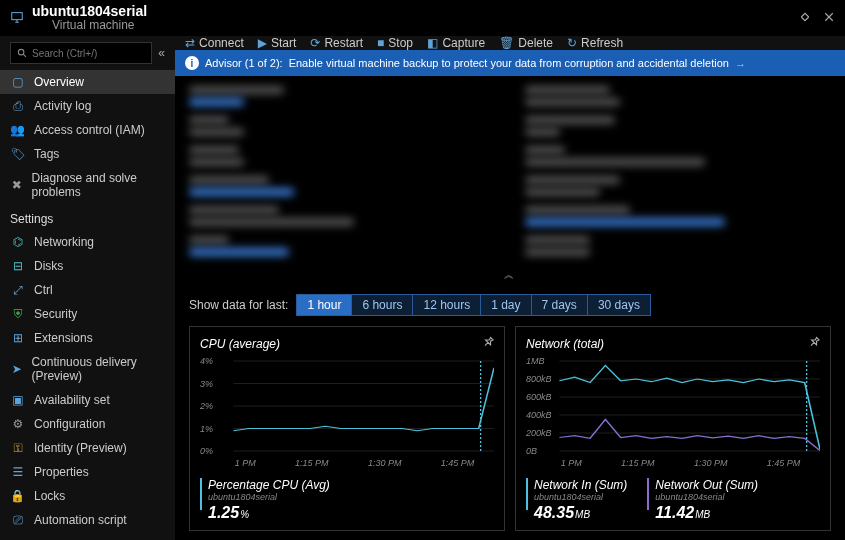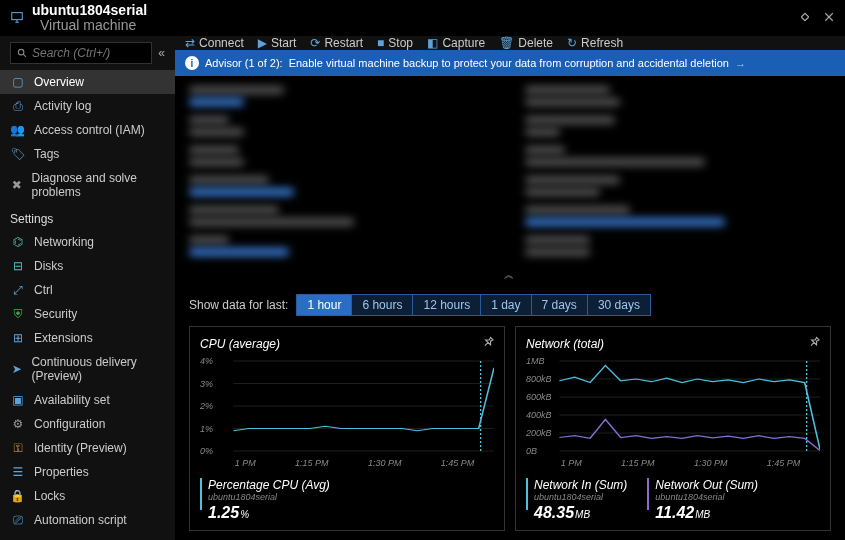--- a/index.html
+++ b/index.html
@@ -3,34 +3,34 @@
 <meta charset="utf-8">
 <style>
   * { margin: 0; padding: 0; box-sizing: border-box; font-family: "Segoe UI", sans-serif; }
   body { width: 845px; height: 540px; background: #000; color: #ccc; font-size: 12px; overflow: hidden; }
   .app { display: flex; flex-direction: column; height: 100%; }
 
   
   .titlebar { height: 36px; display: flex; align-items: center; padding: 0 10px; background: #000; }
   .titlebar .cube { color: #5da3d9; margin-right: 8px; font-size: 14px; }
   .titlebar .title { color: #fff; font-size: 14px; font-weight: 600; }
-  .titlebar .subtitle { color: #999; font-size: 14px; margin-left: 8px; }
+  .titlebar .subtitle { color: #999; font-size: 12px; margin-left: 20px; }
   .titlebar .title-wrap { display: flex; flex-direction: column; line-height: 1.1; }
   .titlebar .spacer { flex: 1; }
   .titlebar .winbtn { color: #aaa; margin-left: 12px; font-size: 14px; }
 
   
   .body { display: flex; flex: 1; min-height: 0; }
 
   
   .sidebar { width: 175px; background: #111; display: flex; flex-direction: column; }
   .search-wrap { padding: 6px 10px; display: flex; align-items: center; gap: 6px; }
   .search-box { flex: 1; display: flex; align-items: center; background: #000; border: 1px solid #333; height: 22px; padding: 0 6px; }
   .search-box svg { flex-shrink: 0; }
-  .search-box input { background: transparent; border: 0; color: #ccc; font-size: 12px; font-style: italic; width: 100%; outline: none; margin-left: 4px; }
+  .search-box input { background: transparent; border: 0; color: #ccc; font-size: 10px; width: 100%; outline: none; margin-left: 4px; }
   .collapse-btn { color: #aaa; font-size: 12px; }
   .sidebar-list { overflow-y: auto; flex: 1; }
   .sidebar-section-label { color: #ddd; font-size: 12px; padding: 8px 10px 4px; }
   .sidebar-item { display: flex; align-items: center; padding: 5px 10px; cursor: pointer; color: #ccc; }
   .sidebar-item.active { background: #333; color: #fff; }
   .sidebar-item .ico { width: 16px; display: inline-flex; justify-content: center; margin-right: 8px; font-size: 12px; }
   .ico-blue { color: #5da3d9; }
   .ico-yellow { color: #e8b339; }
   .ico-green { color: #3fb950; }
   .ico-cyan { color: #4dc0c0; }

